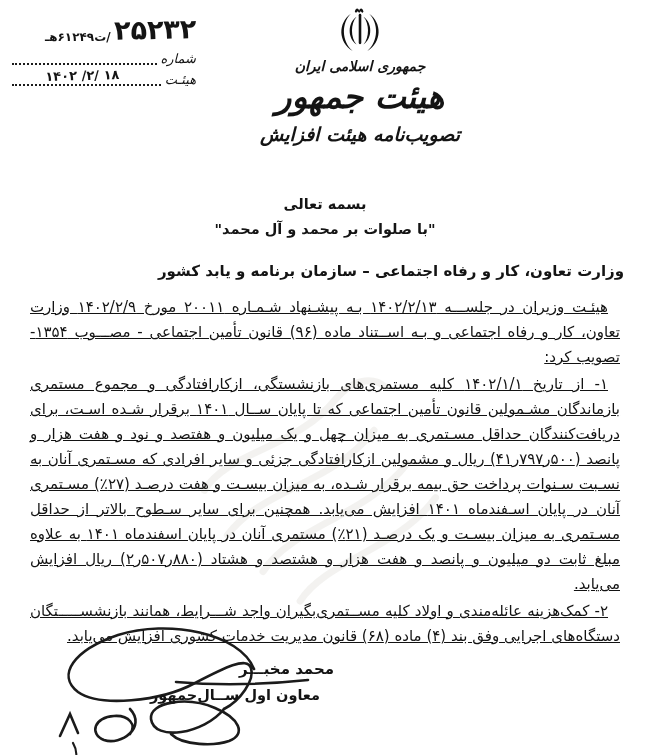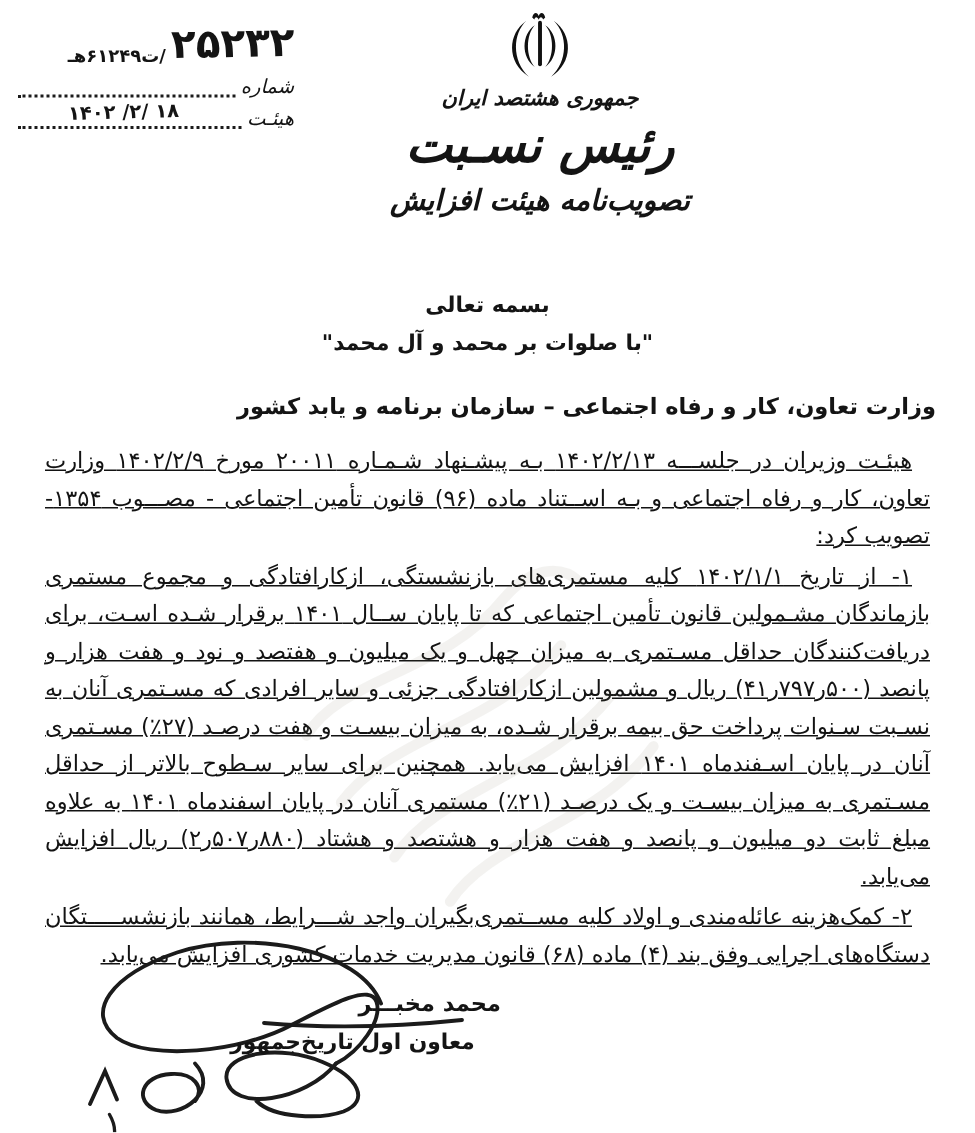--- a/index.html
+++ b/index.html
@@ -98,22 +98,22 @@
     <svg class="emblem" width="56" height="52" viewBox="0 0 60 60" aria-hidden="true">
       <g fill="#111111" stroke="none">
         <path d="M24 10 c1 -4.5 4 -4.5 5 -1.2 c1 -3.3 4 -3.3 5 1.2 l-1.6 1.6 c-0.9 -2.4 -2.6 -2.4 -3.4 0.2 c-0.9 -2.6 -2.7 -2.6 -3.4 -0.2 z"></path>
         <rect x="28.5" y="12.5" width="3" height="35" rx="1.5"></rect>
         <path d="M26 16 C15.5 23 15.5 41 26 48 C19 40.5 19 23.5 26 16 Z"></path>
         <path d="M34 16 C44.5 23 44.5 41 34 48 C41 40.5 41 23.5 34 16 Z"></path>
         <path d="M19.5 12.5 C4.5 23 4.5 45 21.5 55.5 C8.5 44 8.5 23 19.5 12.5 Z"></path>
         <path d="M40.5 12.5 C55.5 23 55.5 45 38.5 55.5 C51.5 44 51.5 23 40.5 12.5 Z"></path>
       </g>
     </svg>
-    <div class="country-name">جمهوری هشتصد ایران</div>
-    <div class="office-title">رئیس نسـبت</div>
+    <div class="country-name">جمهوری اسلامی ایران</div>
+    <div class="office-title">هیئت جمهور</div>
     <div class="doc-type">تصویب‌نامه هیئت افزایش</div>
   </div>
 
   <div class="bismillah-block">
     <div>بسمه تعالی</div>
     <div>"با صلوات بر محمد و آل محمد"</div>
   </div>
 
   <div class="addressee">وزارت تعاون، کار و رفاه اجتماعی – سازمان برنامه و یابد کشور</div>
 
@@ -128,21 +128,21 @@
       <g fill="none" stroke="#1b1b1b" stroke-width="2.6" stroke-linecap="round">
         <path d="M236 56 C222 20 150 6 100 22 C56 37 38 62 60 79 C81 94 142 89 177 70 C206 55 229 43 233 55 C237 67 222 88 206 96"></path>
         <path d="M158 69 C205 73 252 71 290 67"></path>
         <path d="M206 96 C186 121 136 129 133 106 C131 89 169 83 197 95 C221 105 229 121 211 128 C197 133 165 133 153 121"></path>
         <path d="M112 96 C129 114 103 133 86 127 C71 121 76 104 96 103 C111 102 119 112 112 121"></path>
         <path d="M42 123 L52 101 L60 120"></path>
         <path d="M55 130 C62 142 57 150 51 156" stroke-width="2.2"></path>
       </g>
     </svg>
     <div class="signer-name">محمد مخبـــر</div>
-    <div class="signer-title">معاون اول تاریخ‌جمهور</div>
+    <div class="signer-title">معاون اول ســال‌جمهور</div>
   </div>
 
   <svg class="watermark" width="240" height="215" viewBox="0 0 240 215" aria-hidden="true">
     <g fill="none" stroke="#6e6a50" stroke-width="7" stroke-linecap="round">
       <path d="M20 40 C60 20 120 55 180 35 C210 26 225 40 228 52"></path>
       <path d="M15 90 C70 70 130 105 195 82"></path>
       <path d="M25 140 C75 118 140 150 205 128"></path>
       <path d="M40 185 C85 165 150 195 210 172"></path>
     </g>
   </svg>

